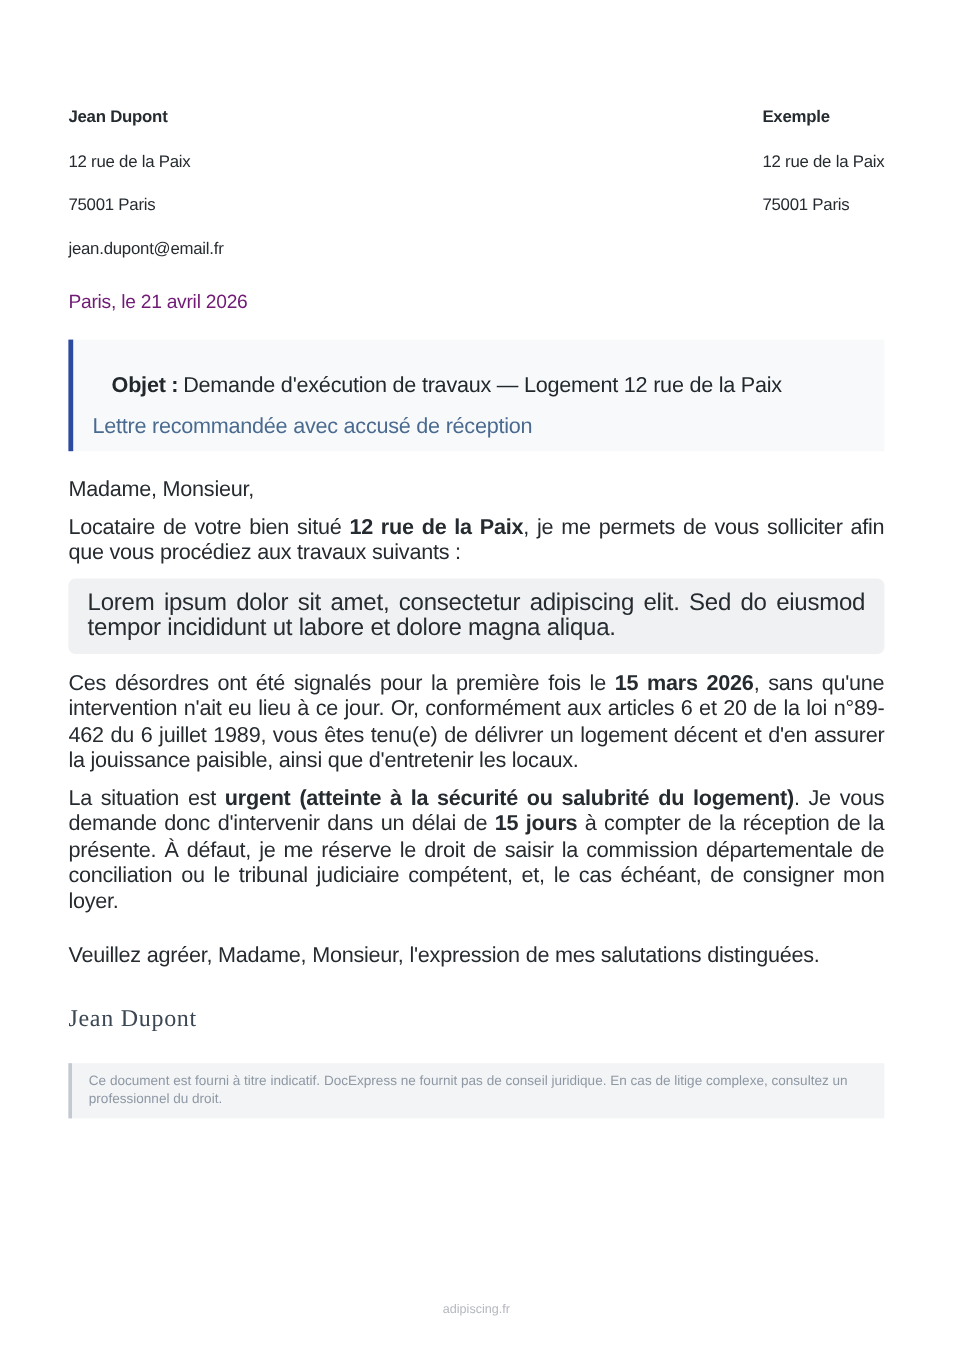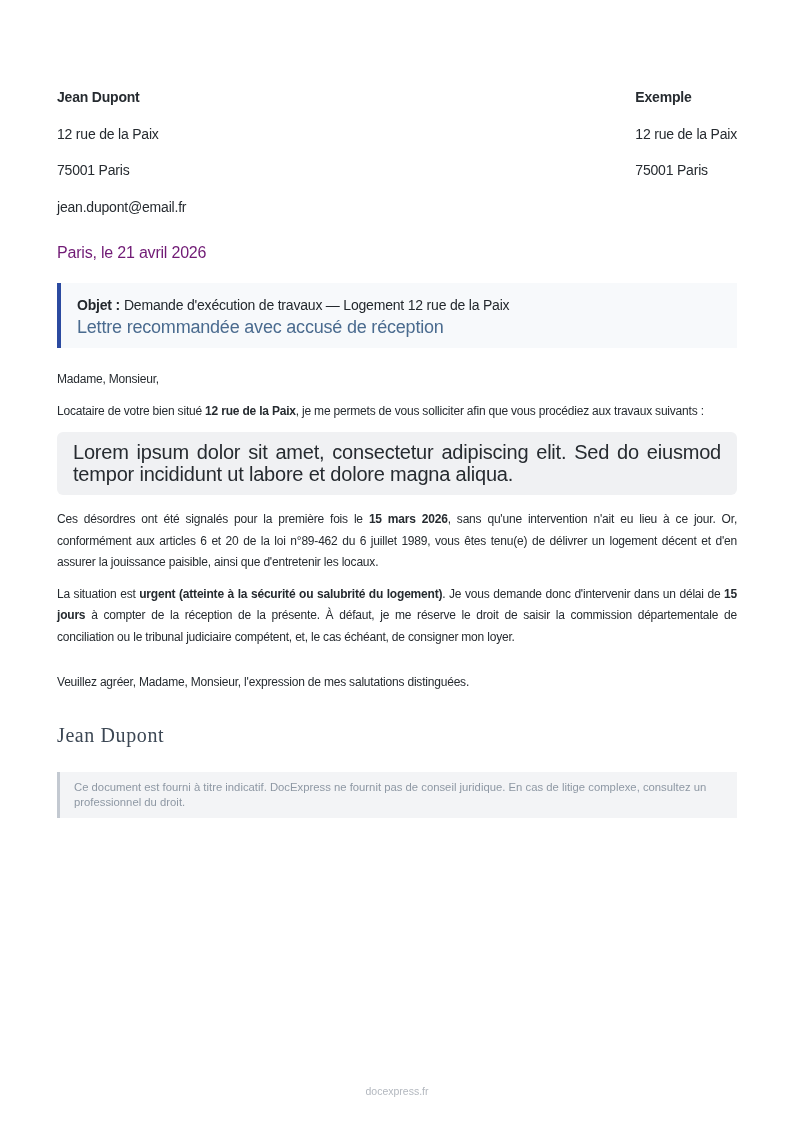--- a/index.html
+++ b/index.html
@@ -25,28 +25,28 @@
   
   .date-line { margin: 10px 0 0 0; font-size: 16px; line-height: 18px; color: #701a75; }
 
   
   .subject-box {
     margin-top: 21px;
     background: #f7f9fb;
     border-left: 4px solid #2b4aa0;
     padding: 12px 16px;
   }
-  .subject-line { margin: 0; font-size: 14px; line-height: 20px; color: #23282d; }
+  .subject-line { margin: 16px; font-size: 18px; line-height: 20px; color: #23282d; }
   .subject-line strong { margin-right: 4px; }
   .subject-sub { margin: 4px 0 0 0; font-size: 18px; line-height: 17px; color: #4a6b8f; }
 
   
   .para {
     margin: 0 0 10px 0;
-    font-size: 12px;
+    font-size: 18px;
     line-height: 21.5px;
     text-align: justify;
   }
   .salutation { margin-top: 21px; }
 
   .works-box {
     background: #f0f1f3;
     border-radius: 6px;
     padding: 10px 16px;
     margin: 8px 0 14px 0;
@@ -133,15 +133,15 @@
   <p class="para"><span>La situation est </span><strong>urgent (atteinte à la sécurité ou salubrité du logement)</strong><span>. Je vous demande donc d'intervenir dans un délai de </span><strong>15 jours</strong><span> à compter de la réception de la présente. À défaut, je me réserve le droit de saisir la commission départementale de conciliation ou le tribunal judiciaire compétent, et, le cas échéant, de consigner mon loyer.</span></p>
 
   <p class="para closing">Veuillez agréer, Madame, Monsieur, l'expression de mes salutations distinguées.</p>
 
   <p class="signature">Jean Dupont</p>
 
   <div class="disclaimer">
     <p>Ce document est fourni à titre indicatif. DocExpress ne fournit pas de conseil juridique. En cas de litige complexe, consultez un professionnel du droit.</p>
   </div>
 
-  <div class="site-footer">docexpress.fr</div>
+  <div class="site-footer">adipiscing.fr</div>
 
 </div>
 
 </body></html>

